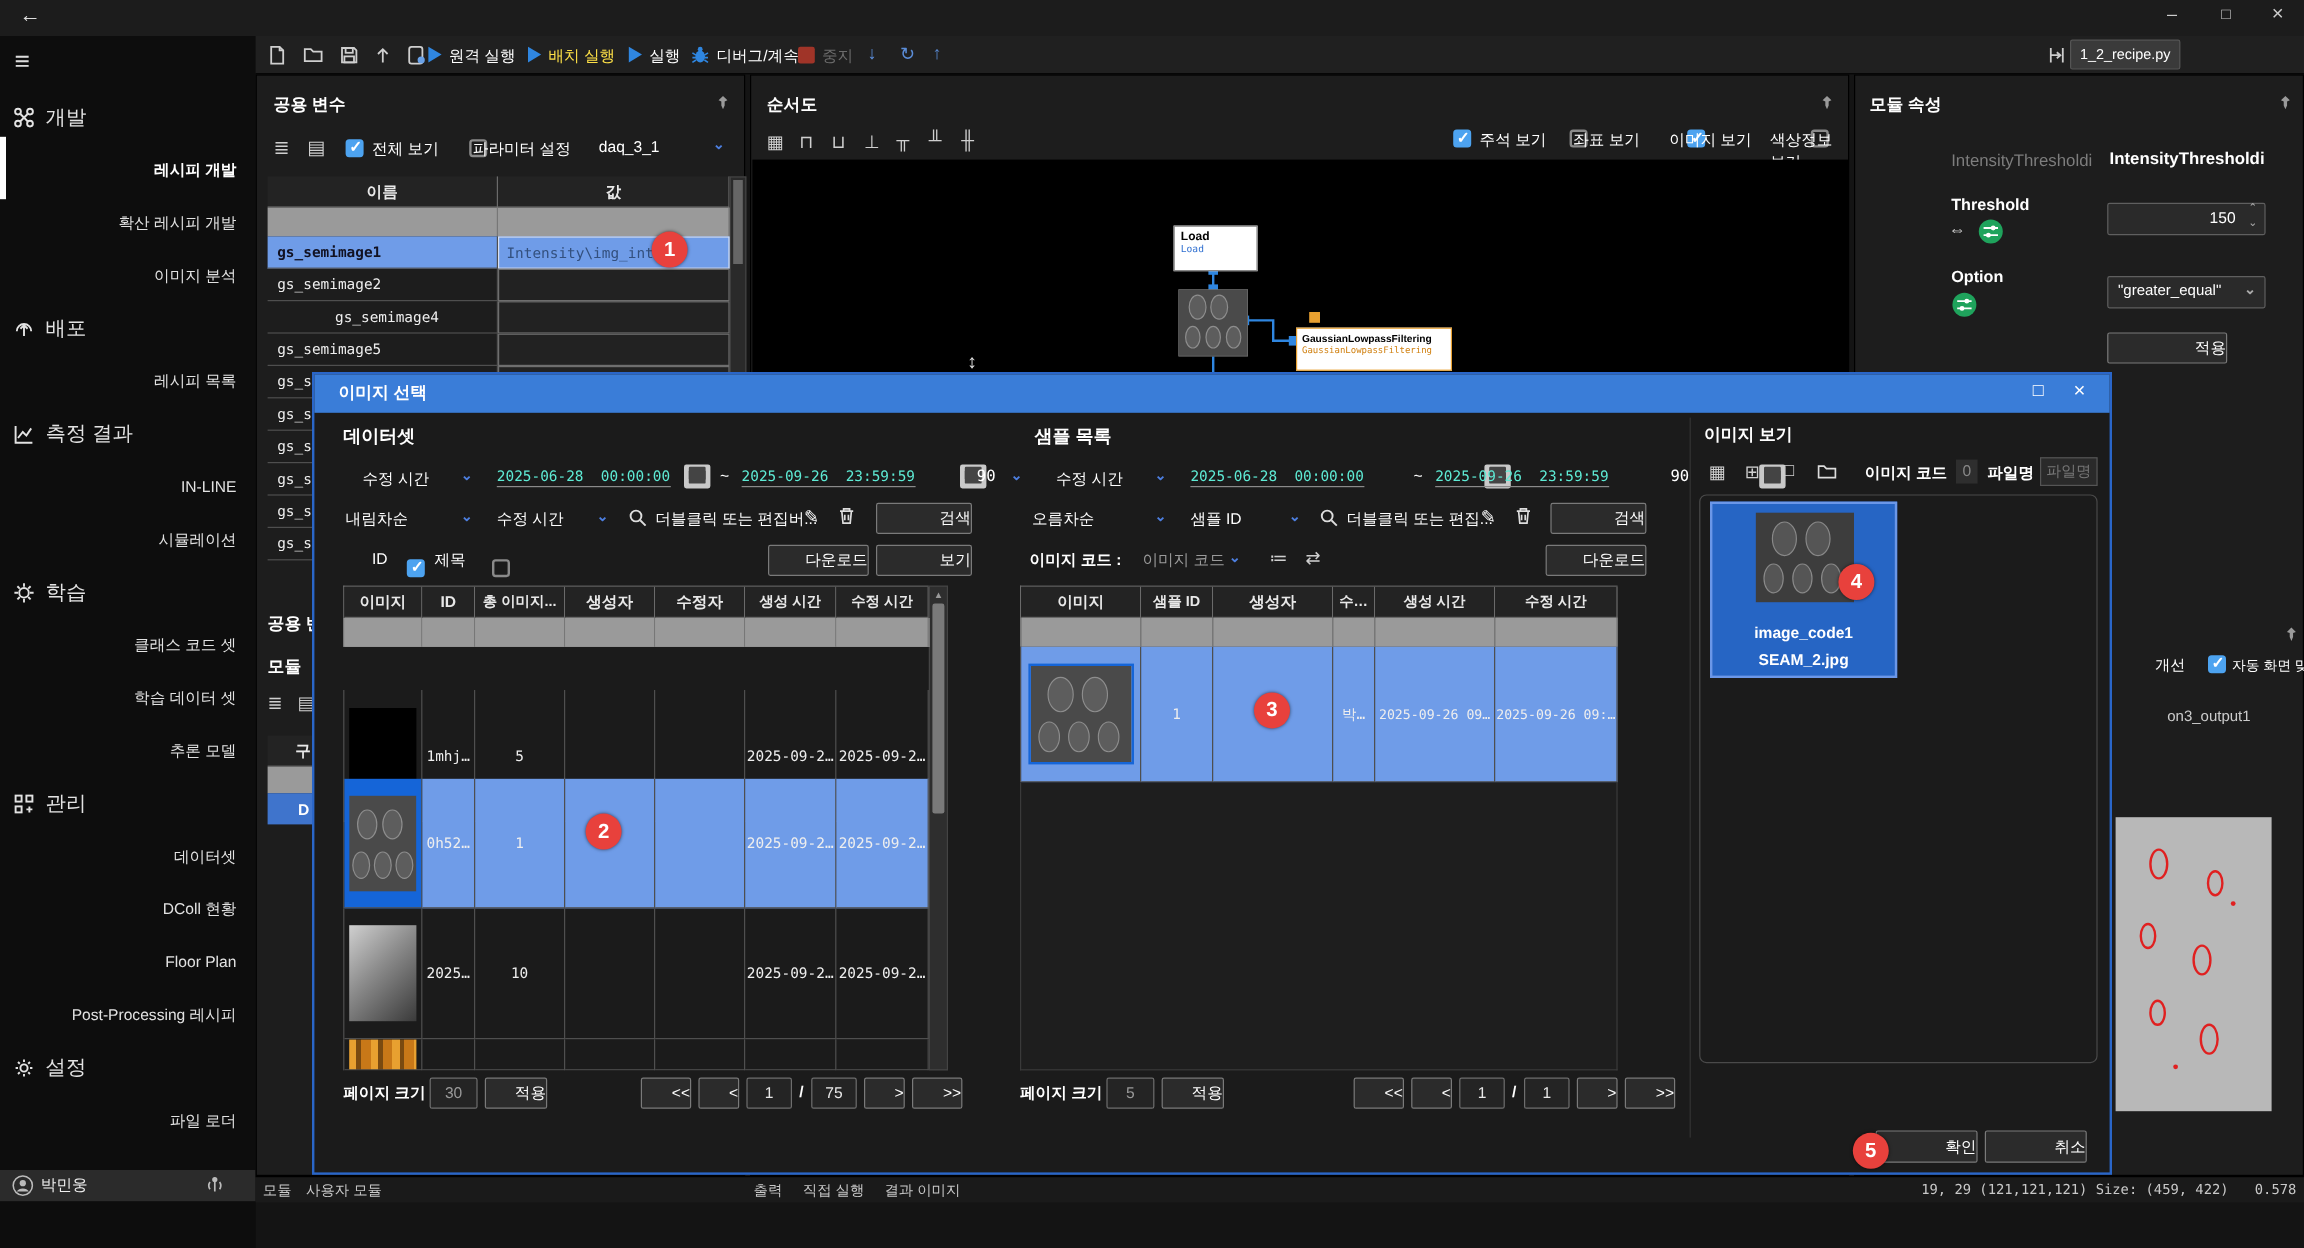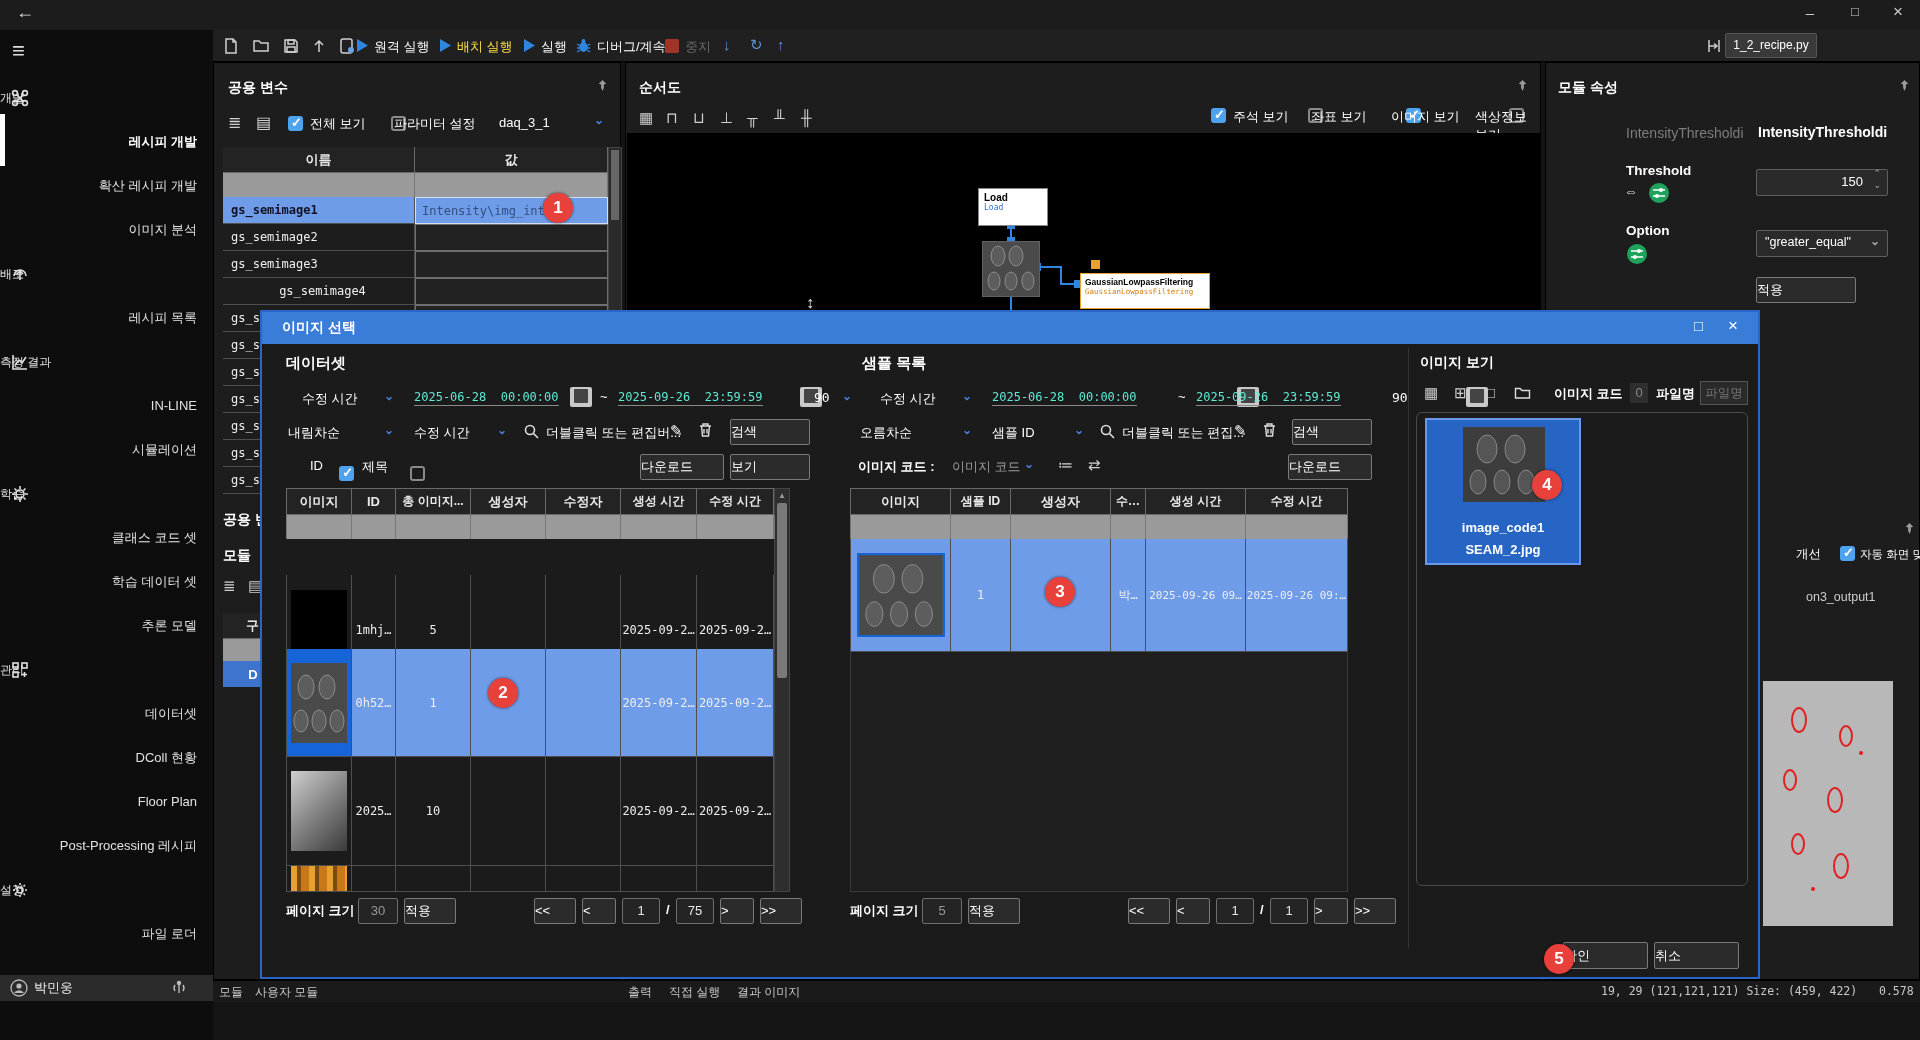--- a/index.html
+++ b/index.html
@@ -10,39 +10,39 @@
   .bold { font-weight:bold; }
   .panel { position:absolute; background:#1d1d1d; border:1px solid #000; }
   .panel-title { font-size:14px; font-weight:bold; color:#fff; }
   .pin { width:13px; height:13px; fill:#9a9a9a; }
   .cb { display:inline-block; width:15px; height:15px; border:2px solid #8a8a8a;
         border-radius:3px; background:#1b1b1b; vertical-align:middle; position:relative; }
   .cb.on { background:#4da3f0; border-color:#4da3f0; }
   .cb.on::after { content:"✓"; position:absolute; left:1px; top:-3px; color:#fff; font-size:13px; font-weight:bold; }
   .chev { color:#4d7fe0; font-weight:bold; font-size:12px; }
   .btn { display:inline-block; background:#2b2b2b; border:1px solid #7a7a7a; border-radius:2px;
-         color:#fff; text-align:left; font-size:13px; line-height:24px; }
+         color:#fff; text-align:right; font-size:13px; line-height:24px; }
   .ibox { background:#242424; border:1px solid #6e6e6e; border-radius:2px; color:#e8e8e8;
           text-align:center; line-height:24px; }
   .gridtable { display:grid; }
   .cell { border-right:1px solid #4f4f4f; border-bottom:1px solid #4f4f4f;
           display:flex; align-items:center; justify-content:center; overflow:hidden;
           font-family:"DejaVu Sans Mono", monospace; font-size:12px; color:#eee; }
   .hcell { background:#232323; color:#e8e8e8; font-weight:bold; font-size:13px;
            border-right:1px solid #6a6a6a; border-bottom:1px solid #6a6a6a;
            display:flex; align-items:center; justify-content:center; font-family:"Liberation Sans",sans-serif;}
   .grayrow { background:#9a9a9a; border-right:1px solid #777; }
   .selrow { background:#6f9ce8; }
   .badge { position:absolute; width:30px; height:30px; border-radius:50%; background:#e8413c;
            color:#fff; font-weight:bold; font-size:17px; display:flex; align-items:center;
            justify-content:center; z-index:40; box-shadow:0 0 3px rgba(0,0,0,.6); }
   .side-item { position:absolute; left:0; width:213px; height:24px; line-height:24px;
                color:#e2e2e2; font-size:13px; }
   .side-sub { text-align:right; padding-right:16px; }
-  .side-parent { font-size:12px; }
+  .side-parent { padding-left:38px; font-size:17px; }
   .side-ico { position:absolute; left:10px; top:2px; width:20px; height:20px; fill:none;
               stroke:#e2e2e2; stroke-width:1.6; }
   .datetxt { font-family:"DejaVu Sans Mono", monospace; font-size:12px; color:#5eead4;
              border-bottom:1px solid #8a8a8a; padding-bottom:1px; }
   .calbtn { display:inline-block; width:22px; height:20px; background:#c9c9c9; border-radius:2px;
             position:relative; }
   .calbtn::after { content:""; position:absolute; left:4px; top:5px; right:4px; bottom:4px;
             background:#444; border-radius:1px;
             box-shadow:0 -3px 0 #444; }
   .ic { color:#cfcfcf; }
@@ -233,26 +233,20 @@
       <div class="cell mono" style="justify-content:flex-start;padding-left:8px;color:#102040;color:#0d1b33;font-weight:bold;color:#122;color:#111;">
           <span style="color:#112;">gs_semimage1</span>
         </div>
       <div class="cell mono" style="justify-content:flex-start;padding-left:6px;border:1px solid #d6dff2;color:#33507e;">
           <span>Intensity\img_inten</span>
         </div>
     </div>
     <div class="gridtable" style="grid-template-columns:192px 193px;height:27px;">
       <div class="cell" style="justify-content:flex-start;padding-left:8px;">
           <span>gs_semimage2</span>
-        </div>
-      <div class="cell" style="border:1px solid #6e6e6e;background:#222;"></div>
-    </div>
-    <div class="gridtable" style="grid-template-columns:192px 193px;height:27px;">
-      <div class="cell" style="justify-content:flex-start;padding-left:8px;">
-          <span>gs_semimage3</span>
         </div>
       <div class="cell" style="border:1px solid #6e6e6e;background:#222;"></div>
     </div>
     <div class="gridtable" style="grid-template-columns:192px 193px;height:27px;">
       <div class="cell" style="justify-content:center;padding-left:8px;">
           <span>gs_semimage4</span>
         </div>
       <div class="cell" style="border:1px solid #6e6e6e;background:#222;"></div>
     </div>
     <div class="gridtable" style="grid-template-columns:192px 193px;height:27px;">

